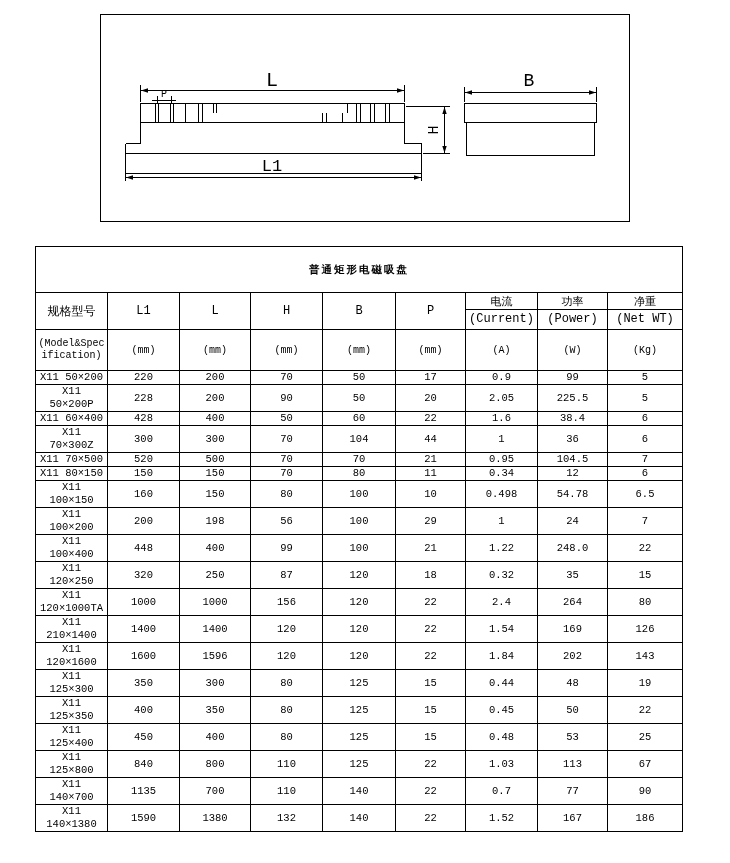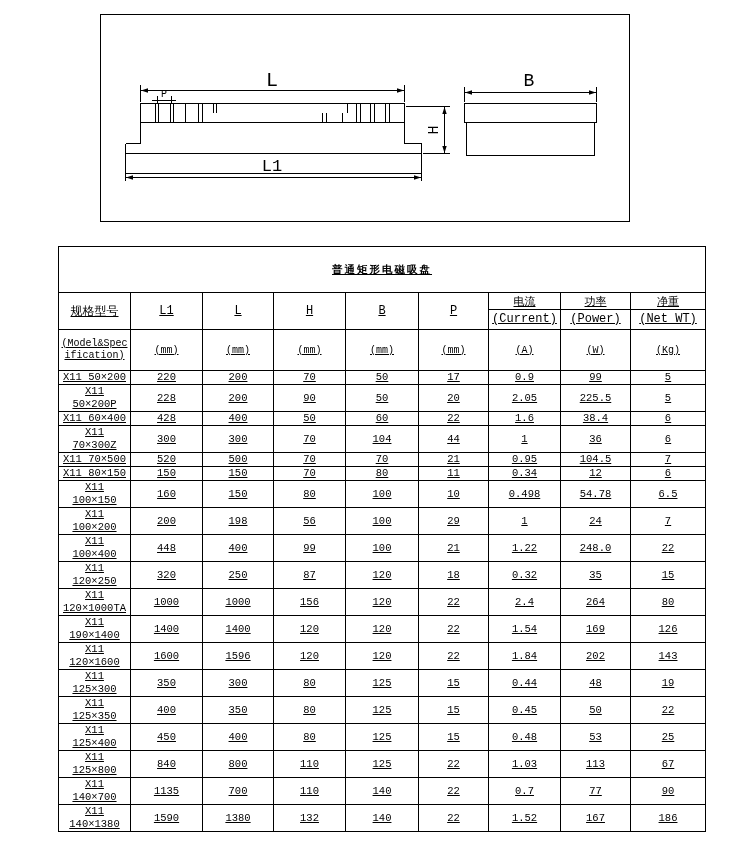--- a/index.html
+++ b/index.html
@@ -1,22 +1,22 @@
 <!DOCTYPE html>
 <html><head>
 <meta charset="utf-8">
 <style>
   html,body{margin:0;padding:0;background:#ffffff;}
   .page{position:relative;width:730px;height:863px;background:#ffffff;overflow:hidden;
         font-family:"Liberation Mono","DejaVu Sans Mono",monospace;color:#000;}
   .drawing{position:absolute;left:0;top:0;}
   svg text{font-family:"Liberation Mono","DejaVu Sans Mono",monospace;fill:#000;}
 
-  table.spec{position:absolute;left:58px;top:246px;width:648px;
-             border-collapse:collapse;table-layout:fixed;text-decoration:underline;}
+  table.spec{position:absolute;left:35px;top:246px;width:648px;
+             border-collapse:collapse;table-layout:fixed;}
   table.spec td{border:1px solid #000;text-align:center;vertical-align:middle;
                 padding:0;font-size:10.5px;line-height:13px;color:#000;
                 overflow:hidden;white-space:nowrap;}
   td.title-cell{height:45px;font-size:20px;font-weight:bold;letter-spacing:2px;
                 font-family:"DejaVu Sans",sans-serif;}
   tr.hrow1 td{height:16px;font-size:12px;}
   tr.hrow1 td.zh{font-size:11px;font-family:"DejaVu Sans",sans-serif;margin-top:10px;}
   td.model-head{font-size:13px;font-family:"DejaVu Sans",sans-serif;margin-top:18px;}
   tr.hrow2 td{height:19px;font-size:12px;}
   tr.units td{height:40px;font-size:10px;}
@@ -311,21 +311,21 @@
           <td>156</td>
           <td>120</td>
           <td>22</td>
           <td>2.4</td>
           <td>264</td>
           <td>80</td>
         </tr>
         <tr>
           <td class="model">
             <div>X11</div>
-            <div>190×1400</div>
+            <div>210×1400</div>
           </td>
           <td>1400</td>
           <td>1400</td>
           <td>120</td>
           <td>120</td>
           <td>22</td>
           <td>1.54</td>
           <td>169</td>
           <td>126</td>
         </tr>

